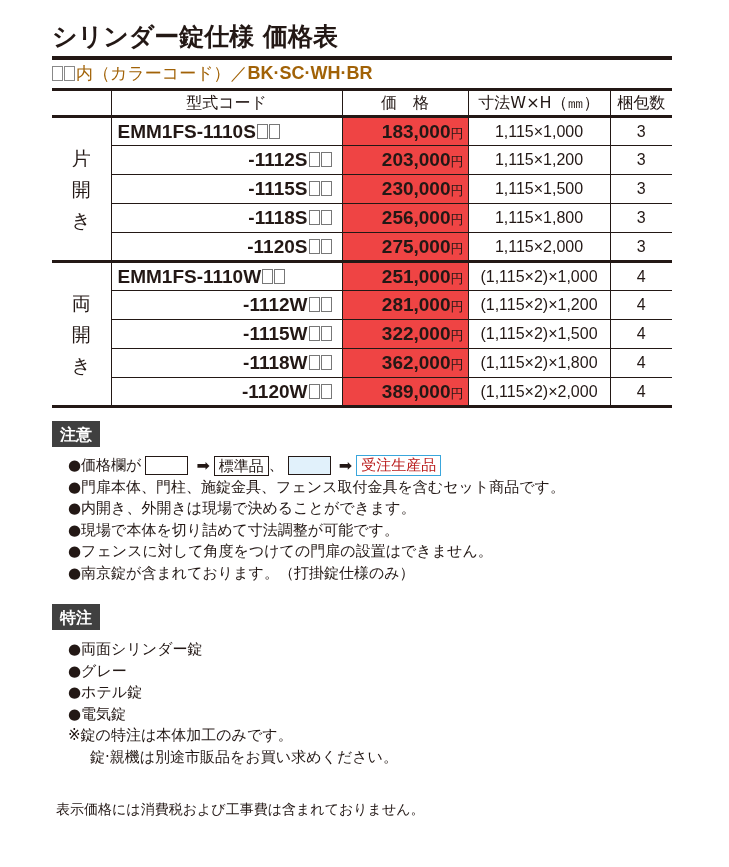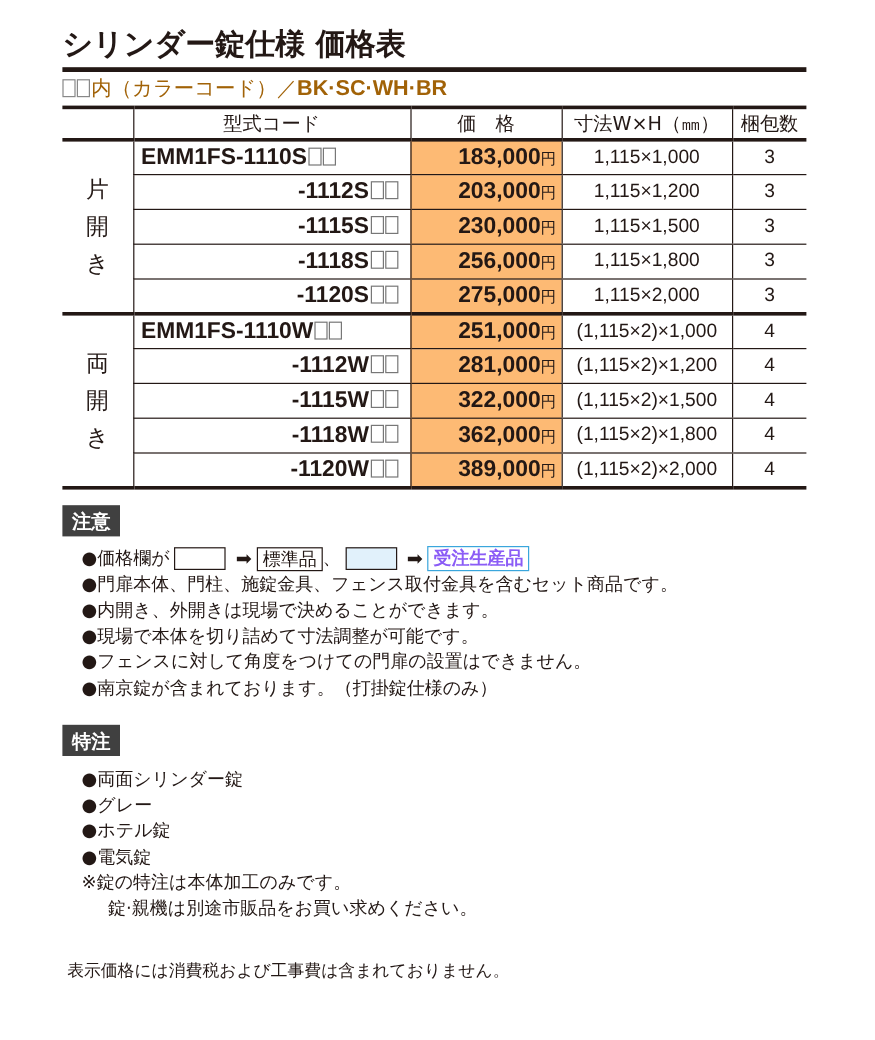--- a/index.html
+++ b/index.html
@@ -30,37 +30,37 @@
     table.price .c-group { width: 59px; text-align: center; }
     table.price .c-code { width: 231px; border-left: 1px solid #231815; }
     table.price .c-price { width: 126px; border-left: 1px solid #231815; }
     table.price .c-size { width: 142px; border-left: 1px solid #231815; }
     table.price .c-qty { width: 62px; border-left: 1px solid #231815; text-align: center; }
     table.price td.c-group { border-bottom: 3px solid #231815; vertical-align: middle; font-size: 19px; line-height: 31px; color: #231815; }
     table.price tr.last td { border-bottom: 3px solid #231815; }
     td.c-code { font-family: "Liberation Sans", sans-serif; font-weight: bold; font-size: 19px; text-align: right; padding-right: 10px !important; white-space: nowrap; }
     td.c-code.first { text-align: left; padding-left: 6px !important; }
     td.c-code .sq { display: inline-block; width: 11px; height: 15px; border: 1px solid #777; vertical-align: -1px; margin-left: 1px; }
-    td.c-price { background: #fdba74; text-align: right; padding-right: 4px !important; font-family: "Liberation Sans", sans-serif; font-weight: bold; font-size: 19px; white-space: nowrap; }
+    td.c-price { background: #ef4444; text-align: right; padding-right: 4px !important; font-family: "Liberation Sans", sans-serif; font-weight: bold; font-size: 19px; white-space: nowrap; }
     td.c-price .yen { font-size: 13px; font-weight: normal; font-family: "DejaVu Sans", sans-serif; }
     td.c-size { text-align: center; font-family: "Liberation Sans", sans-serif; font-size: 16px; white-space: nowrap; }
     td.c-qty { font-family: "Liberation Sans", sans-serif; font-size: 16px; }
 
     .label-box {
       position: absolute; left: 52px; background: #404040; color: #fff;
       font-size: 16px; font-weight: bold; padding: 2px 8px; height: 26px; line-height: 23px;
     }
     .notes { position: absolute; left: 68px; font-size: 15px; line-height: 21.5px; color: #231815; white-space: nowrap; }
     .notes .line { height: 21.5px; }
     .legend-line { display: flex; align-items: center; }
     .box-empty { display: inline-block; width: 43px; height: 19px; border: 1px solid #231815; background: #fff; margin: 0 4px; }
     .box-blue { display: inline-block; width: 43px; height: 19px; border: 1px solid #231815; background: #e1f1fb; margin: 0 4px; }
     .arrow { font-size: 16px; margin: 0 4px; }
     .tag-std { border: 1px solid #231815; padding: 0 4px; height: 20px; line-height: 18px; display: inline-block; }
-    .tag-order { border: 1.5px solid #3aa6dc; color: #8b5cf6; padding: 0 4px; height: 21px; line-height: 18px; display: inline-block; font-weight: bold; }
+    .tag-order { border: 1.5px solid #3aa6dc; color: #b91c1c; padding: 0 4px; height: 21px; line-height: 18px; display: inline-block; }
     .indent { padding-left: 22px; }
     .footer { position: absolute; left: 56px; top: 799px; font-size: 14px; line-height: 21px; color: #231815; white-space: nowrap; }
   </style>
 </head>
 <body>
 
 <div class="title">シリンダー錠仕様 価格表</div>
 <div class="rule-top"></div>
 
 <div class="color-code">

